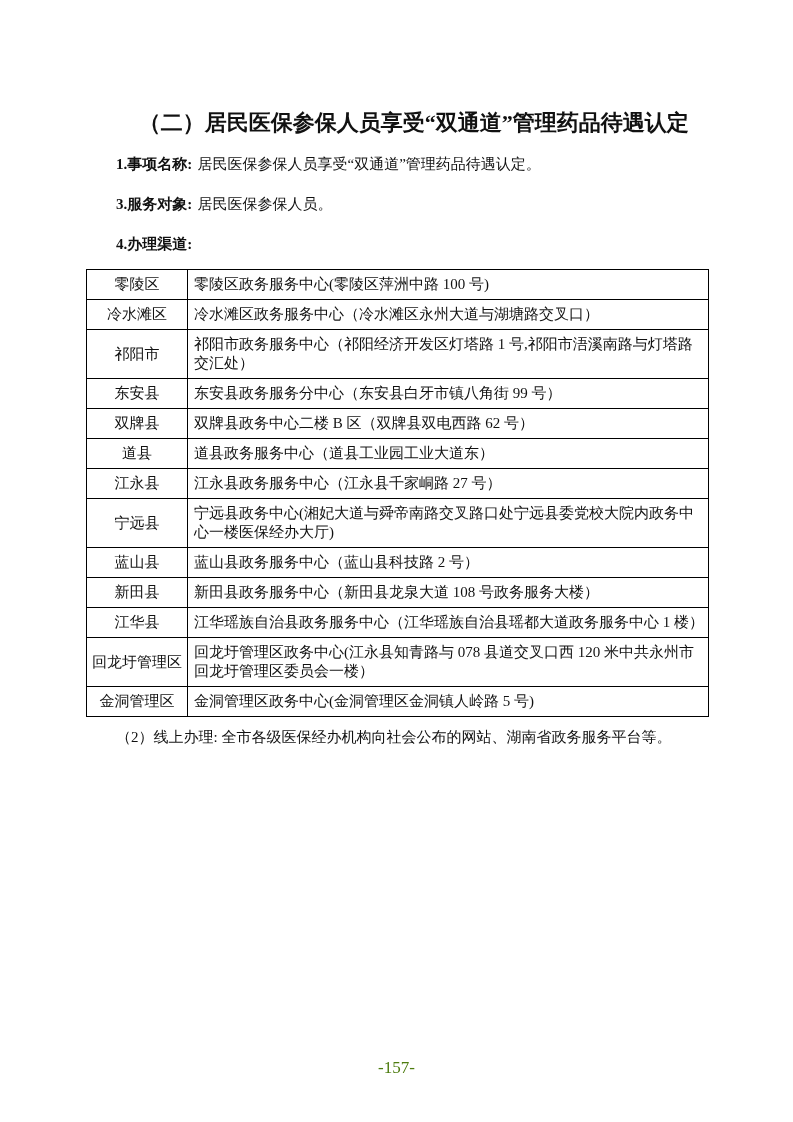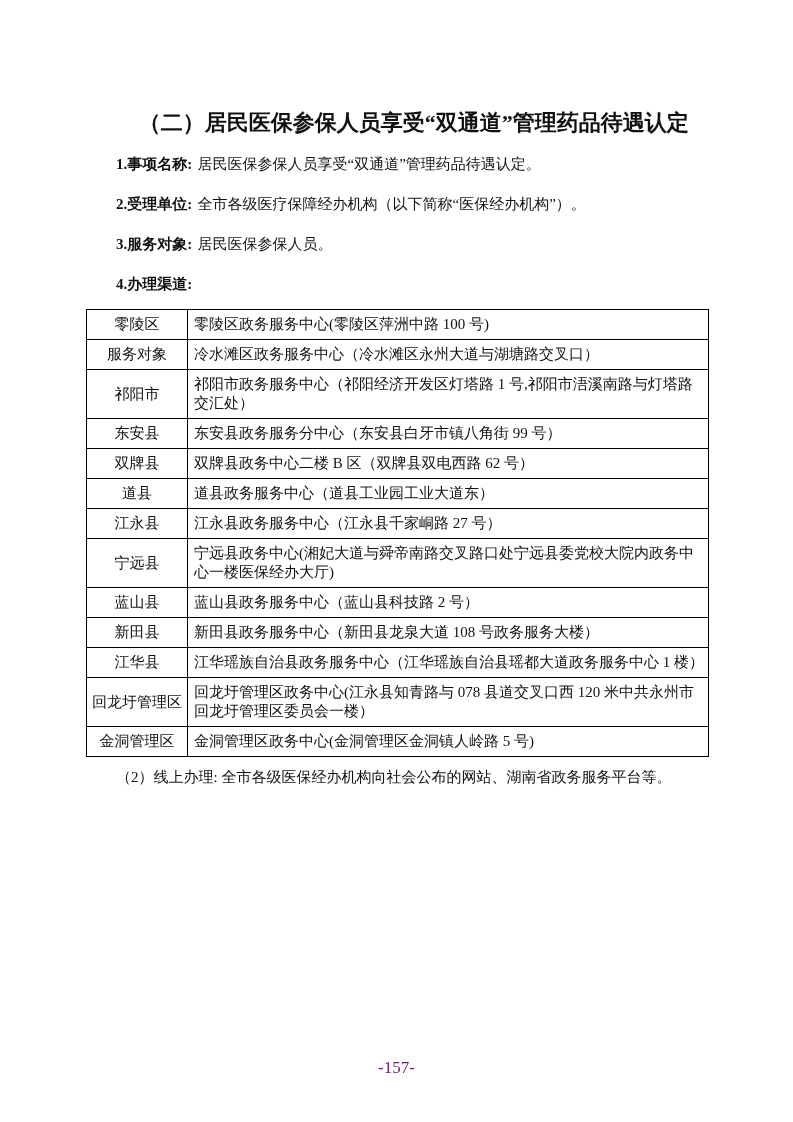--- a/index.html
+++ b/index.html
@@ -59,55 +59,52 @@
     text-align: left;
     padding: 5px 3px 5px 6px;
   }
   .page-number {
     position: absolute;
     bottom: 44px;
     left: 0;
     width: 100%;
     text-align: center;
     font-size: 17px;
-    color: #701a75;
+    color: #4d7c0f;
   }
 </style>
 </head>
 <body>
 
 <div class="page">
 
   <h2 class="heading">（二）居民医保参保人员享受“双通道”管理药品待遇认定</h2>
 
   <p class="para">
     <b>1.事项名称:</b><span>居民医保参保人员享受“双通道”管理药品待遇认定。</span>
   </p>
 
-  <p class="para">
-    <b>2.受理单位:</b><span>全市各级医疗保障经办机构（以下简称“医保经办机构”）。</span>
-  </p>
 
   <p class="para">
     <b>3.服务对象:</b><span>居民医保参保人员。</span>
   </p>
 
   <p class="para">
     <b>4.办理渠道:</b><span></span>
   </p>
 
 
   <table class="offices">
     <tbody>
         <tr>
     <td class="region">零陵区</td>
     <td class="address">零陵区政务服务中心(零陵区萍洲中路 100 号)</td>
   </tr>
         <tr>
-    <td class="region">服务对象</td>
+    <td class="region">冷水滩区</td>
     <td class="address">冷水滩区政务服务中心（冷水滩区永州大道与湖塘路交叉口）</td>
   </tr>
         <tr>
     <td class="region">祁阳市</td>
     <td class="address">祁阳市政务服务中心（祁阳经济开发区灯塔路 1 号,祁阳市浯溪南路与灯塔路交汇处）</td>
   </tr>
         <tr>
     <td class="region">东安县</td>
     <td class="address">东安县政务服务分中心（东安县白牙市镇八角街 99 号）</td>
   </tr>

